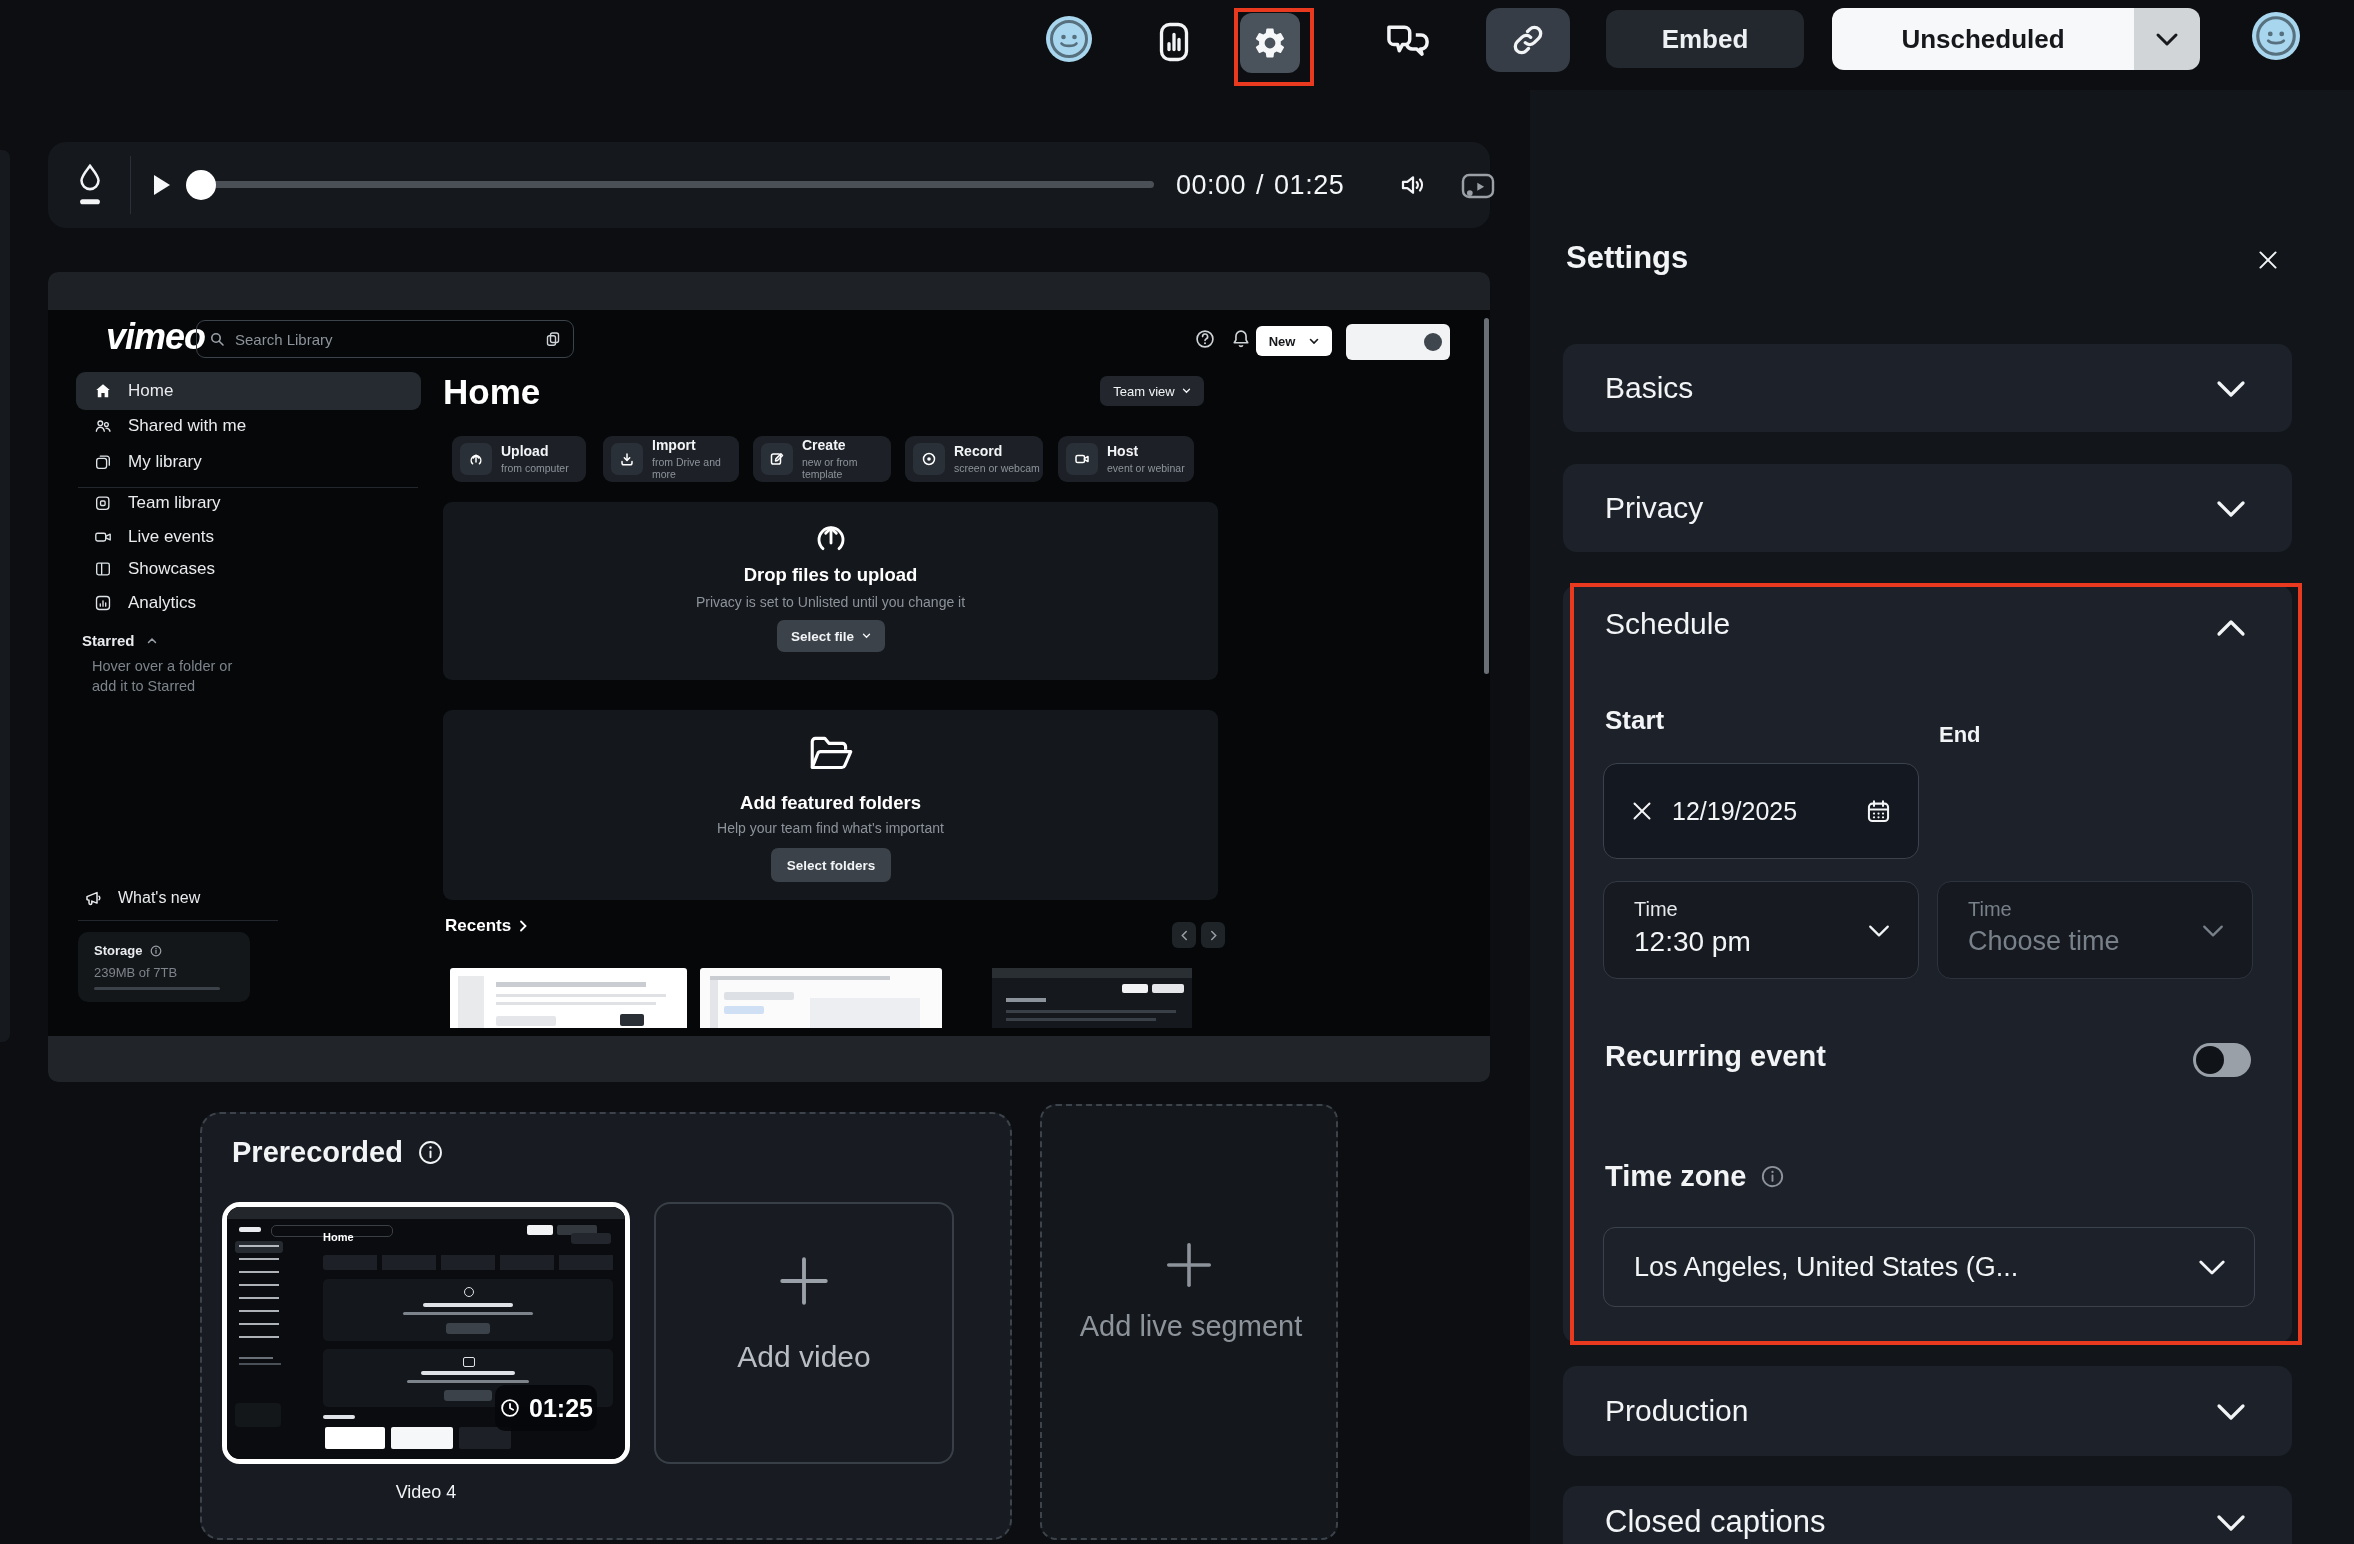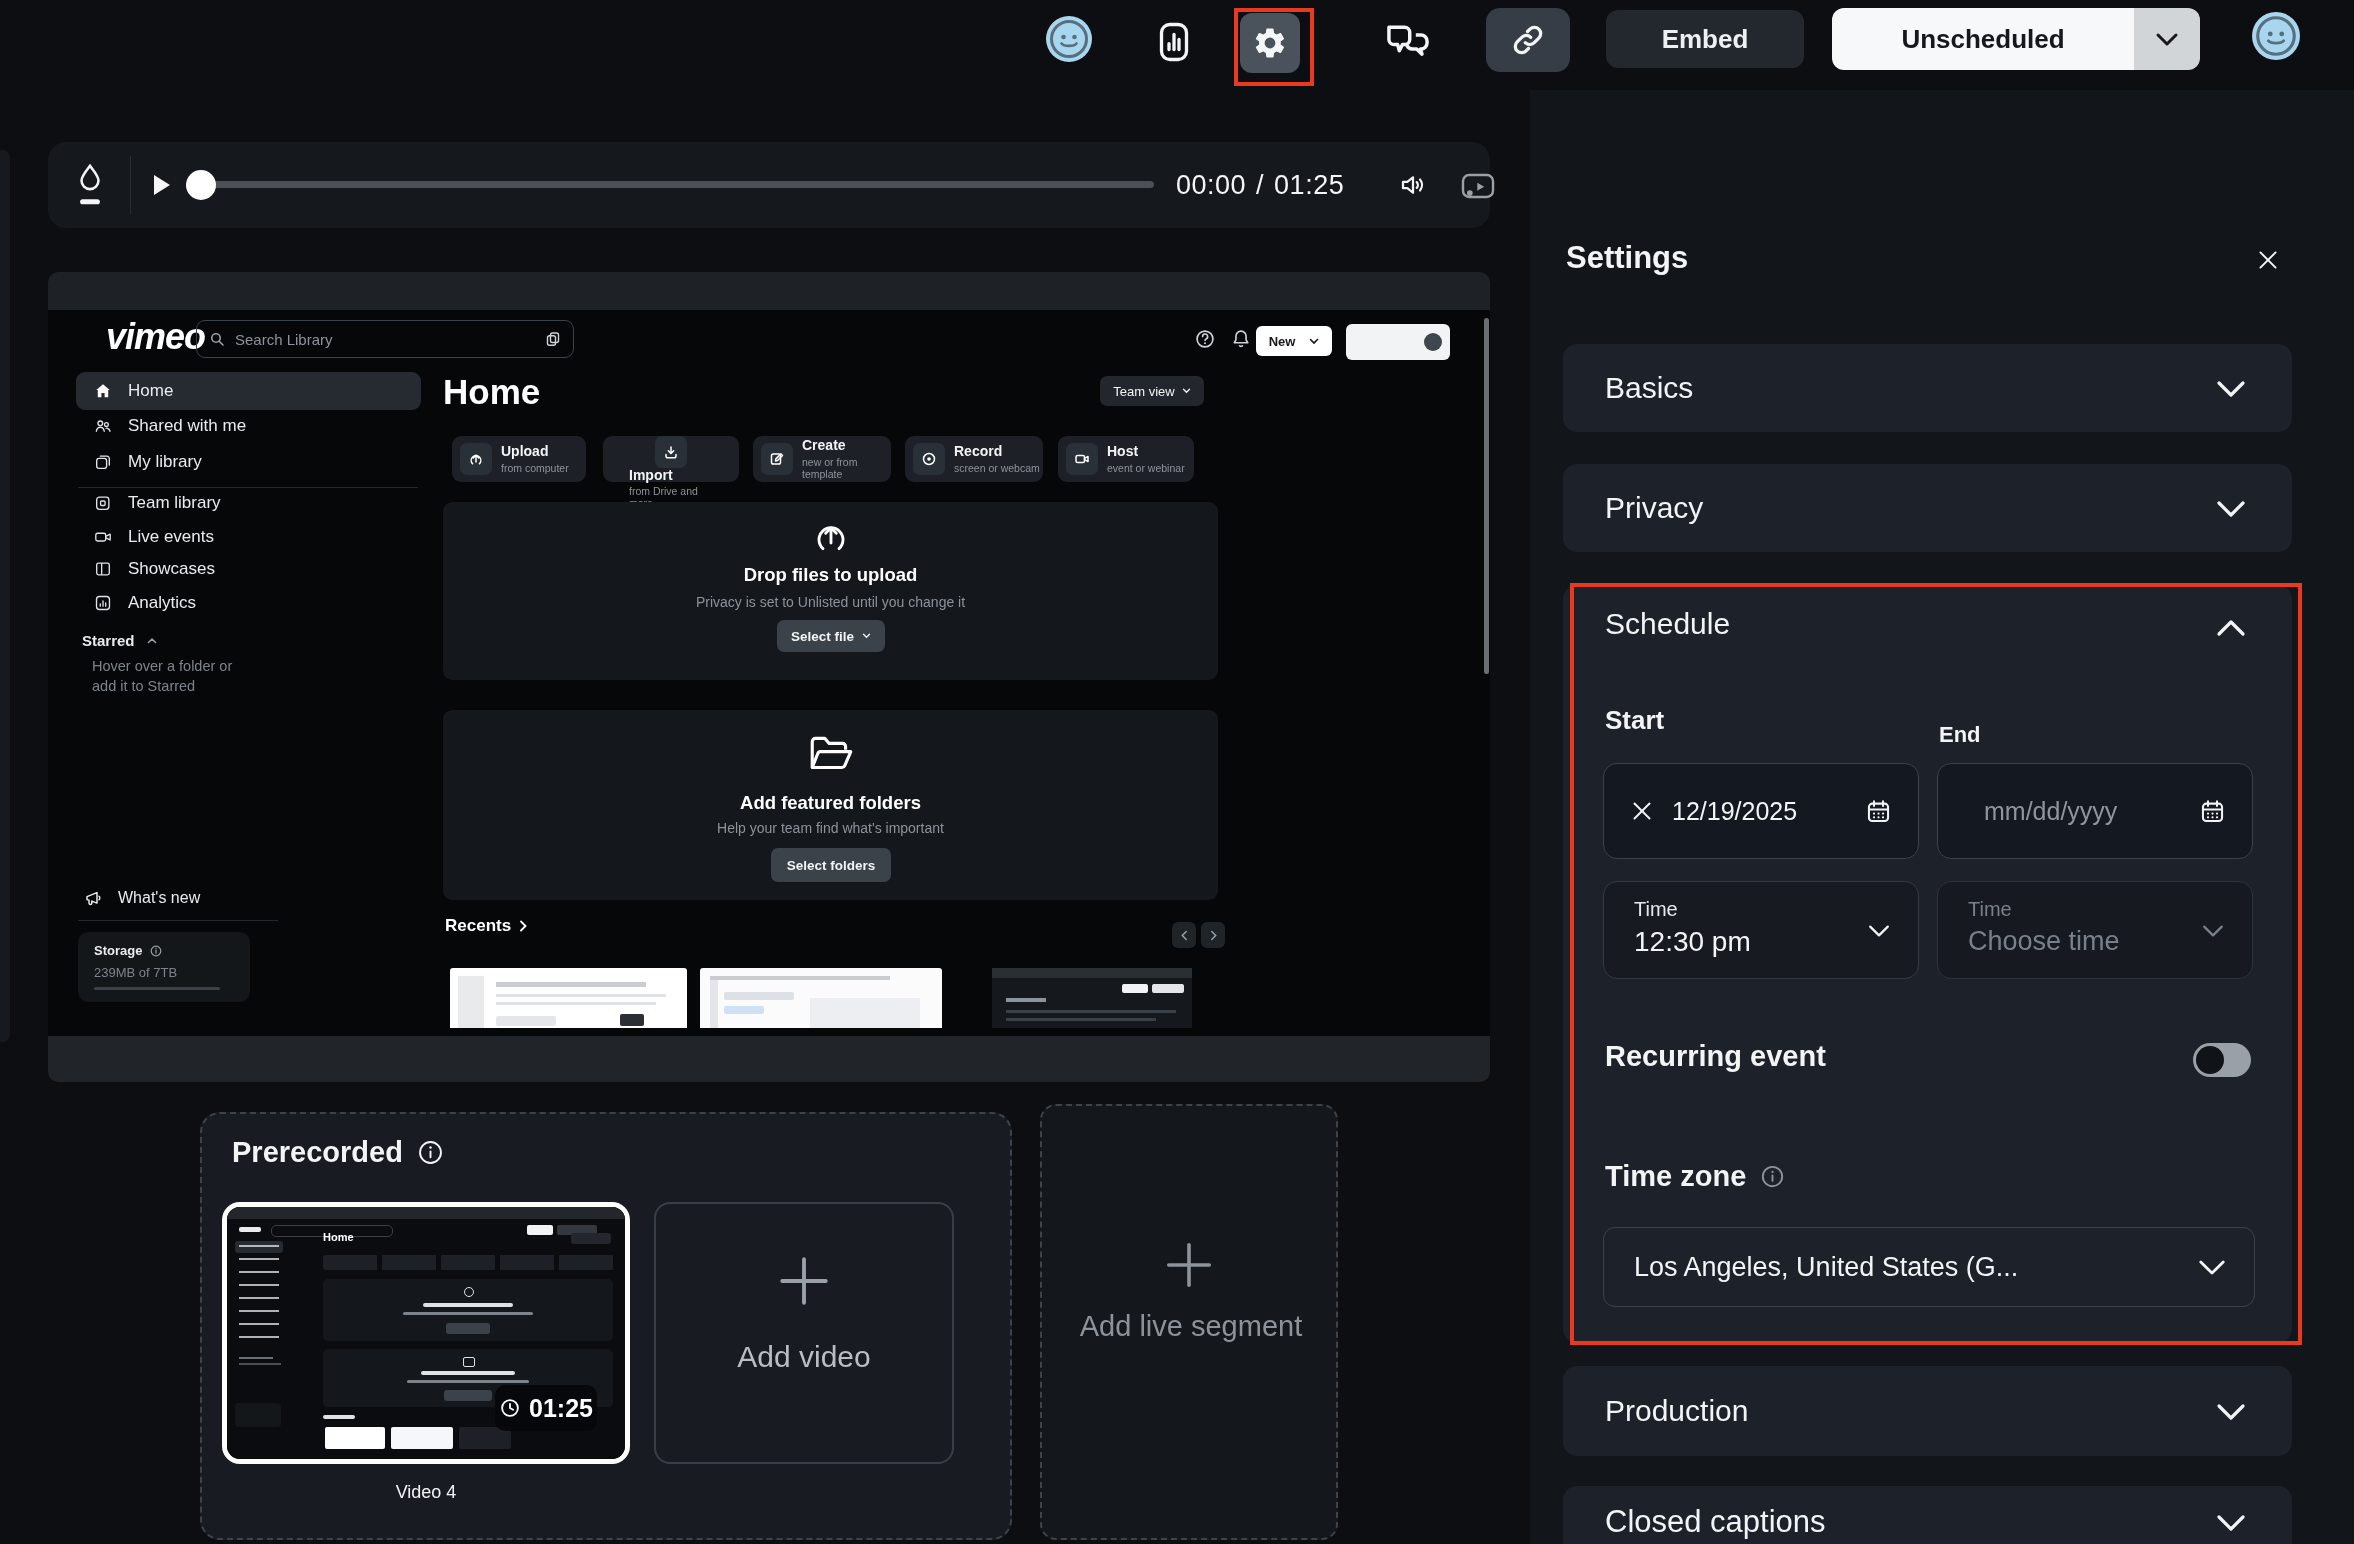--- a/index.html
+++ b/index.html
@@ -355,21 +355,21 @@
               <path d="M8 11V4.5"></path>
               <path d="M5.3 7L8 4.3 10.7 7"></path>
               <path d="M4.6 12.8a4.8 4.8 0 1 1 6.8 0"></path>
             </svg>
           </span>
         <span>
             <span class="t" style="display:block;">Upload</span>
         <span class="s" style="display:block;">from computer</span>
           </span>
       </div>
-      <div class="abs abtn" style="left:555px;top:134px;width:136px;height:46px;flex-direction:column;">
+      <div class="abs abtn" style="left:555px;top:134px;width:136px;height:46px;">
         <span class="tile">
             <svg width="16" height="16" viewBox="0 0 16 16" fill="none" stroke="#fff" stroke-width="1.5" stroke-linecap="round" stroke-linejoin="round">
               <path d="M8 3v6"></path>
               <path d="M5.3 6.7L8 9.4l2.7-2.7"></path>
               <path d="M3 10.5V12a1.8 1.8 0 0 0 1.8 1.8h6.4A1.8 1.8 0 0 0 13 12v-1.5"></path>
             </svg>
           </span>
         <span>
             <span class="t" style="display:block;">Import</span>
         <span class="s" style="display:block;max-width:84px;">from Drive and more</span>
@@ -632,37 +632,20 @@
               <circle cx="12" cy="13.8" r="1"></circle>
               <circle cx="16" cy="13.8" r="1"></circle>
               <circle cx="8" cy="17.2" r="1"></circle>
               <circle cx="12" cy="17.2" r="1"></circle>
               <circle cx="16" cy="17.2" r="1"></circle>
             </g>
           </svg>
       </span>
     </div>
 
-    <div class="field" style="left:374px;top:178px;width:316px;height:96px;box-sizing:border-box;padding:0 26px 0 46px;gap:18px;">
-      <span class="fdate ph" style="flex:1;">mm/dd/yyyy</span>
-      <span>
-        <svg width="27" height="27" viewBox="0 0 24 24" fill="none" stroke="#f2f4f6" stroke-width="1.8">
-            <rect x="3.5" y="5" width="17" height="15.5" rx="3"></rect>
-            <path d="M8 3v4M16 3v4M3.5 10.3h17" stroke-linecap="round"></path>
-            <g fill="#f2f4f6" stroke="none">
-              <circle cx="8" cy="13.8" r="1"></circle>
-              <circle cx="12" cy="13.8" r="1"></circle>
-              <circle cx="16" cy="13.8" r="1"></circle>
-              <circle cx="8" cy="17.2" r="1"></circle>
-              <circle cx="12" cy="17.2" r="1"></circle>
-              <circle cx="16" cy="17.2" r="1"></circle>
-            </g>
-          </svg>
-      </span>
-    </div>
 
     <div class="abs" style="left:40px;top:296px;width:316px;height:98px;background:#171b21;border:1px solid #333a43;border-radius:14px;box-sizing:border-box;">
       <span class="abs" style="left:30px;top:16px;font-size:20px;color:#e6e9ec;">Time</span>
       <span class="abs" style="left:30px;top:44px;font-size:28px;font-weight:500;color:#f2f4f6;">12:30 pm</span>
       <span class="abs" style="right:28px;top:42px;">
         <svg width="22" height="14" viewBox="0 0 30 18" fill="none" stroke="#f2f4f6" stroke-width="3" stroke-linecap="round" stroke-linejoin="round">
             <path d="M3 3l12 12L27 3"></path>
           </svg>
       </span>
     </div>

